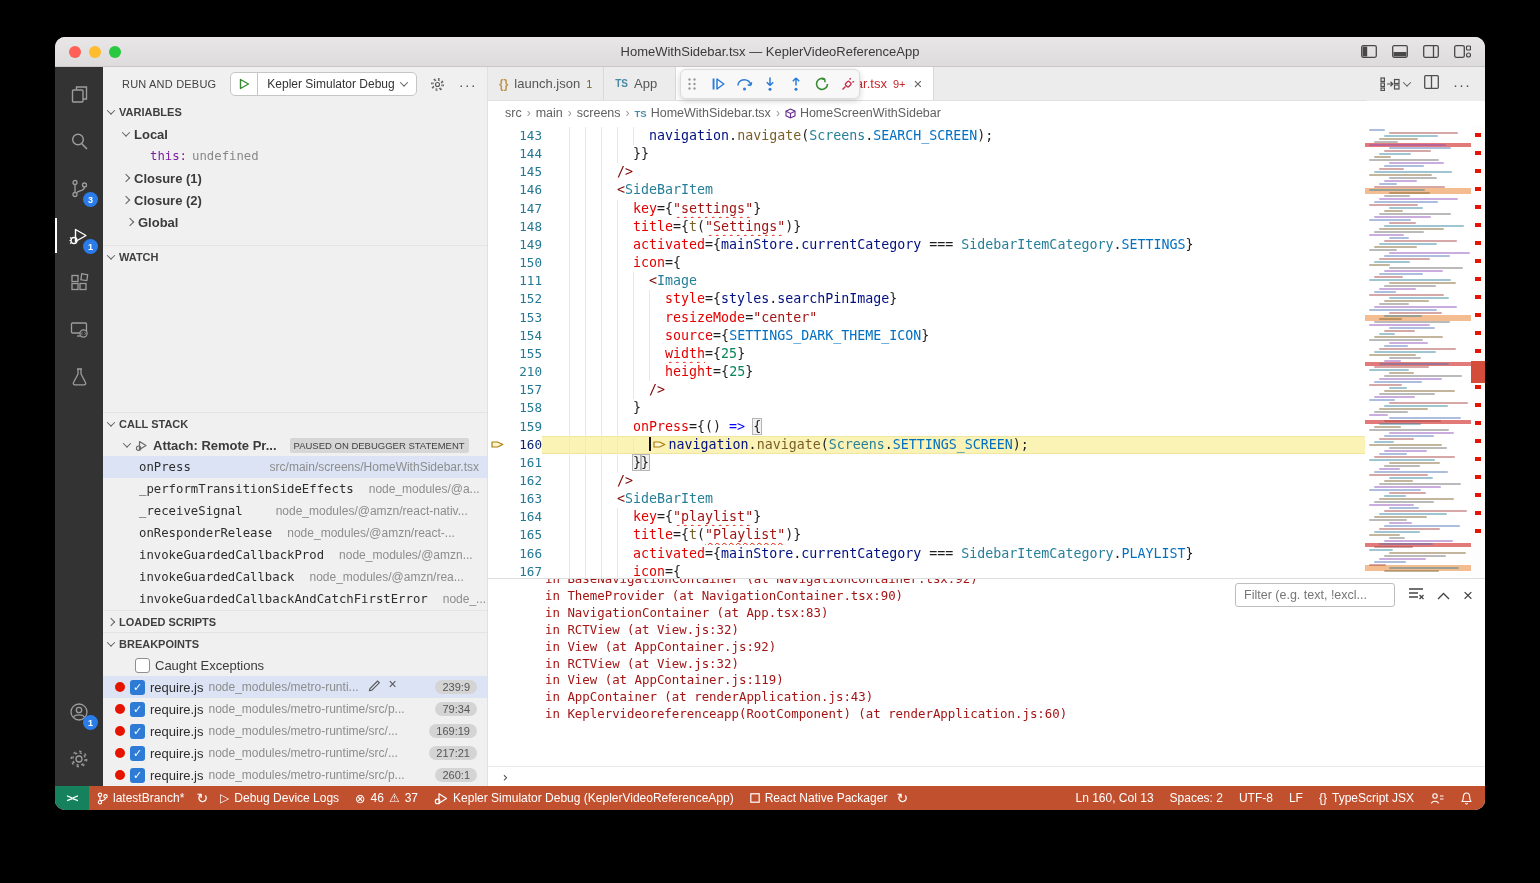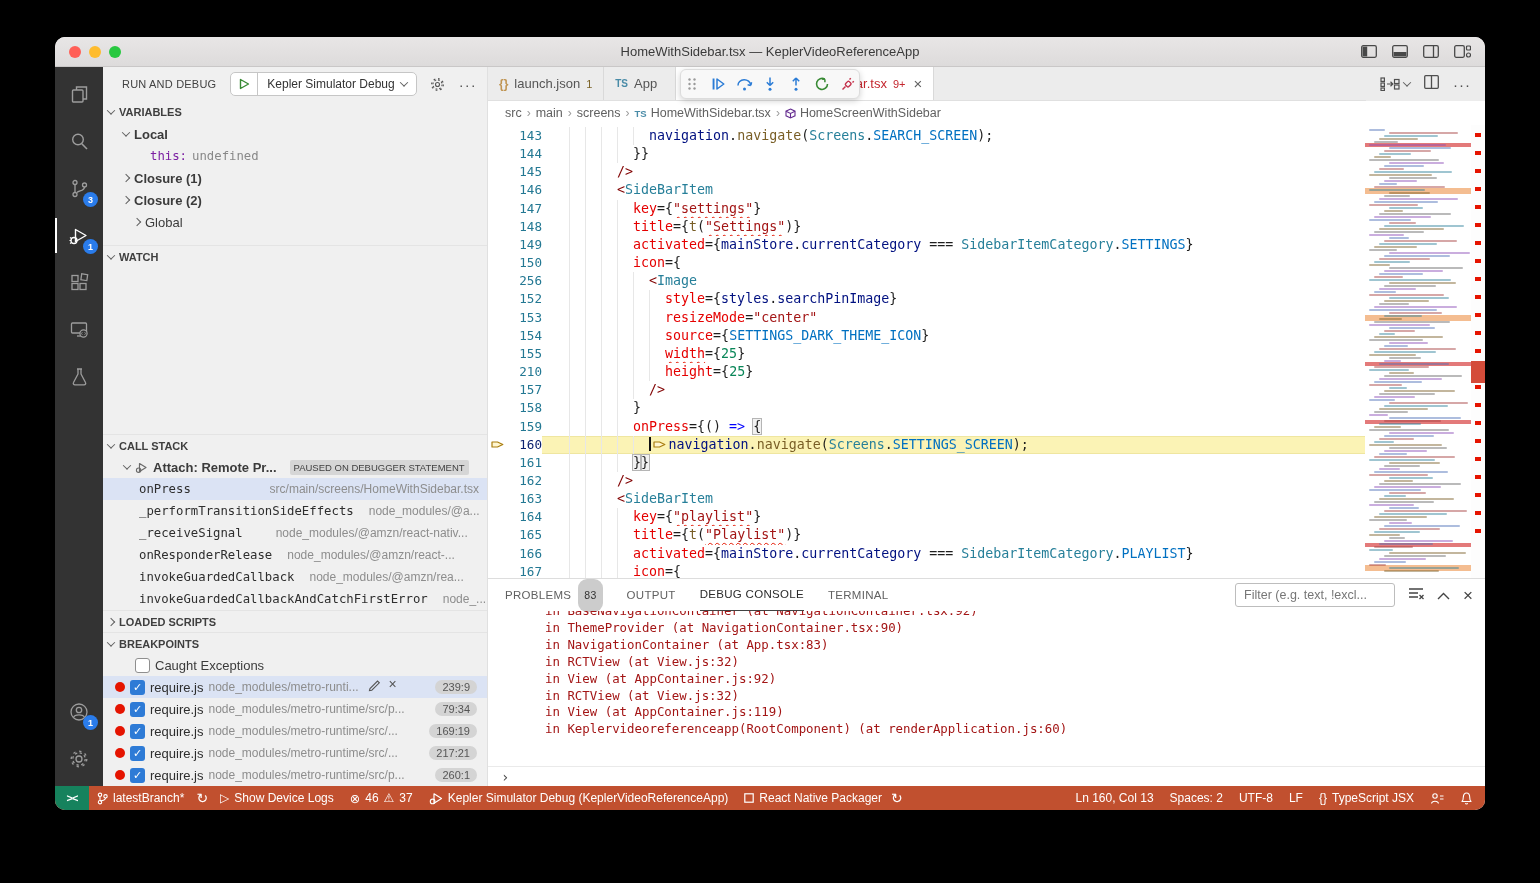--- a/index.html
+++ b/index.html
@@ -271,21 +271,21 @@
           <span class="var-this-val">undefined</span>
         </div>
         <div class="row" style="padding-left:20px;font-weight:bold">
           <span class="cv r"></span>
           <span>Closure (1)</span>
         </div>
         <div class="row" style="padding-left:20px;font-weight:bold">
           <span class="cv r"></span>
           <span>Closure (2)</span>
         </div>
-        <div class="row" style="padding-left:31px;font-weight:normal;margin-bottom:12px">
+        <div class="row" style="padding-left:24px;font-weight:bold;margin-bottom:12px">
           <span class="cv r"></span>
           <span>Global</span>
         </div>
 
         <div class="sec-head">
           <span class="cv d"></span>
           <span>WATCH</span>
         </div>
         <div class="watch-body"></div>
 
@@ -313,20 +313,24 @@
               <span class="frame-name mono">_performTransitionSideEffects</span>
               <span class="frame-path" style="margin-left:10px">node_modules/@a...</span>
             </div>
             <div class="row" style="padding-left: 36px;">
               <span class="frame-name mono">_receiveSignal</span>
               <span class="frame-path" style="margin-left:28px">node_modules/@amzn/react-nativ...</span>
             </div>
             <div class="row" style="padding-left: 36px;">
               <span class="frame-name mono">onResponderRelease</span>
               <span class="frame-path" style="margin-left:10px">node_modules/@amzn/react-...</span>
+            </div>
+            <div class="row" style="padding-left: 36px;">
+              <span class="frame-name mono">invokeGuardedCallbackProd</span>
+              <span class="frame-path" style="margin-left:10px">node_modules/@amzn...</span>
             </div>
             <div class="row" style="padding-left: 36px;">
               <span class="frame-name mono">invokeGuardedCallback</span>
               <span class="frame-path" style="margin-left:10px">node_modules/@amzn/rea...</span>
             </div>
             <div class="row" style="padding-left: 36px;">
               <span class="frame-name mono">invokeGuardedCallbackAndCatchFirstError</span>
               <span class="frame-path" style="margin-left:10px">node_...</span>
             </div>
           </div>
@@ -547,21 +551,21 @@
                 <span class="ln">149</span>
                 <span class="ct"><span class="ind" style="width: 8ch;"></span><span class="tok ta">activated</span><span class="tok tp">={</span><span class="tok tv">mainStore</span><span class="tok tp">.</span><span class="tok tv">currentCategory</span><span class="tok tp"> === </span><span class="tok tc">SidebarItemCategory</span><span class="tok tp">.</span><span class="tok tk">SETTINGS</span><span class="tok tp">}</span></span>
               </div>
               <div class="cl">
                 <span class="glyph"></span>
                 <span class="ln">150</span>
                 <span class="ct"><span class="ind" style="width: 8ch;"></span><span class="tok ta">icon</span><span class="tok tp">={</span></span>
               </div>
               <div class="cl">
                 <span class="glyph"></span>
-                <span class="ln">256</span>
+                <span class="ln">111</span>
                 <span class="ct"><span class="ind" style="width: 10ch;"></span><span class="tok tt">&lt;</span><span class="tok tc">Image</span></span>
               </div>
               <div class="cl">
                 <span class="glyph"></span>
                 <span class="ln">152</span>
                 <span class="ct"><span class="ind" style="width: 12ch;"></span><span class="tok ta">style</span><span class="tok tp">={</span><span class="tok tv">styles</span><span class="tok tp">.</span><span class="tok tv">searchPinImage</span><span class="tok tp">}</span></span>
               </div>
               <div class="cl">
                 <span class="glyph"></span>
                 <span class="ln">153</span>
@@ -801,54 +805,40 @@
               <div class="mrow" style="margin: 0px 0px 1px 24px; width: 70px; height: 2px; opacity: 0.45; background: rgb(42, 127, 153);"></div>
               <div class="mrow" style="margin: 0px 0px 1px 19px; width: 55px; height: 2px; opacity: 0.45; background: rgb(122, 94, 38);"></div>
             </div>
           <div class="ruler">
             <div class="marks"></div>
             <div class="thumb-red"></div>
           </div>
         </div>
 
         <div class="panel">
-          <div class="panel-tabs" id="panel-tabs">
-              <span class="ptab">
-                <span>PROBLEMS</span>
-                <span class="pbadge">83</span>
-              </span>
-              <span class="ptab">
-                <span>OUTPUT</span>
-              </span>
-              <span class="ptab active">
-                <span>DEBUG CONSOLE</span>
-              </span>
-              <span class="ptab">
-                <span>TERMINAL</span>
-              </span>
-            </div>
           <div class="panel-right">
             <input class="filter" placeholder="Filter (e.g. text, !excl..." style="">
             <span><svg width="16" height="13" viewBox="0 0 16 13">
                   <path d="M1 2h14M1 6h9M1 10h9" stroke="currentColor" stroke-width="1.3"></path>
                   <path d="M11.5 8l4 4M15.5 8l-4 4" stroke="currentColor" stroke-width="1.3"></path>
                 </svg></span>
             <span><svg width="13" height="8" viewBox="0 0 13 8">
                   <path d="M1 7 6.5 1.5 12 7" fill="none" stroke="currentColor" stroke-width="1.4"></path>
                 </svg></span>
             <span style="font-size:17px;line-height:13px">×</span>
           </div>
           <div class="console" id="console-lines">
               <div class="line">in BaseNavigationContainer (at NavigationContainer.tsx:92)</div>
               <div class="line">in ThemeProvider (at NavigationContainer.tsx:90)</div>
               <div class="line">in NavigationContainer (at App.tsx:83)</div>
               <div class="line">in RCTView (at View.js:32)</div>
               <div class="line">in View (at AppContainer.js:92)</div>
               <div class="line">in RCTView (at View.js:32)</div>
               <div class="line">in View (at AppContainer.js:119)</div>
+              <div class="line">in AppContainer (at renderApplication.js:43)</div>
               <div class="line">in Keplervideoreferenceapp(RootComponent) (at renderApplication.js:60)</div>
             </div>
           <div class="prompt-row">
             <span>›</span>
           </div>
         </div>
       </div>
     </div>
 
     <div class="statusbar">
@@ -860,21 +850,21 @@
               <circle cx="3" cy="10.2" r="1.7"></circle>
               <circle cx="8.5" cy="4.3" r="1.7"></circle>
               <path d="M3 4.5v4M8.5 6c0 2.2-3.2 2.6-5.5 3"></path>
             </g>
           </svg>
         <span>latestBranch*</span>
       </div>
       <div class="sbi" style="padding:0 4px;font-size:14px">↻</div>
       <div class="sbi">
         <span style="font-size:12px">▷</span>
-          <span>Show Device Logs</span>
+          <span>Debug Device Logs</span>
       </div>
       <div class="sbi">
         <span style="font-size:12.5px">⊗</span>
           <span>46</span>
         <span style="font-size:12px">⚠</span>
           <span>37</span>
       </div>
       <div class="sbi">
         <svg width="14" height="13" viewBox="0 0 14 13">
             <path d="M5 1.8 12.5 6.5 5 11.2z" fill="none" stroke="#fff" stroke-width="1.2" stroke-linejoin="round"></path>

